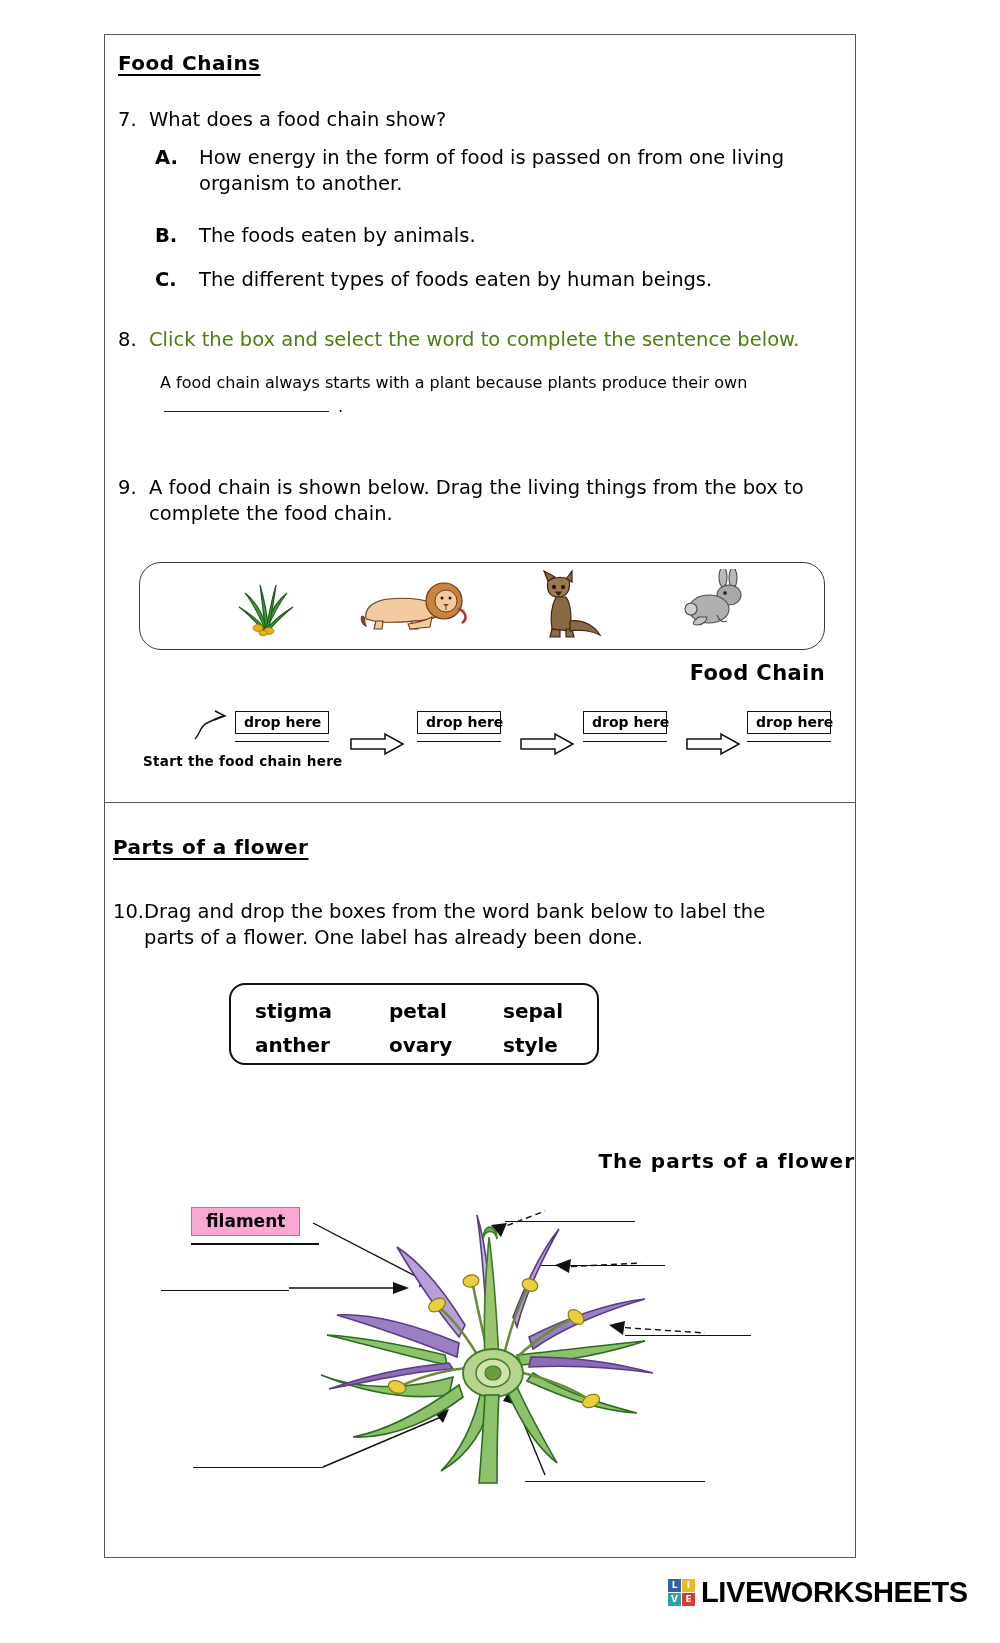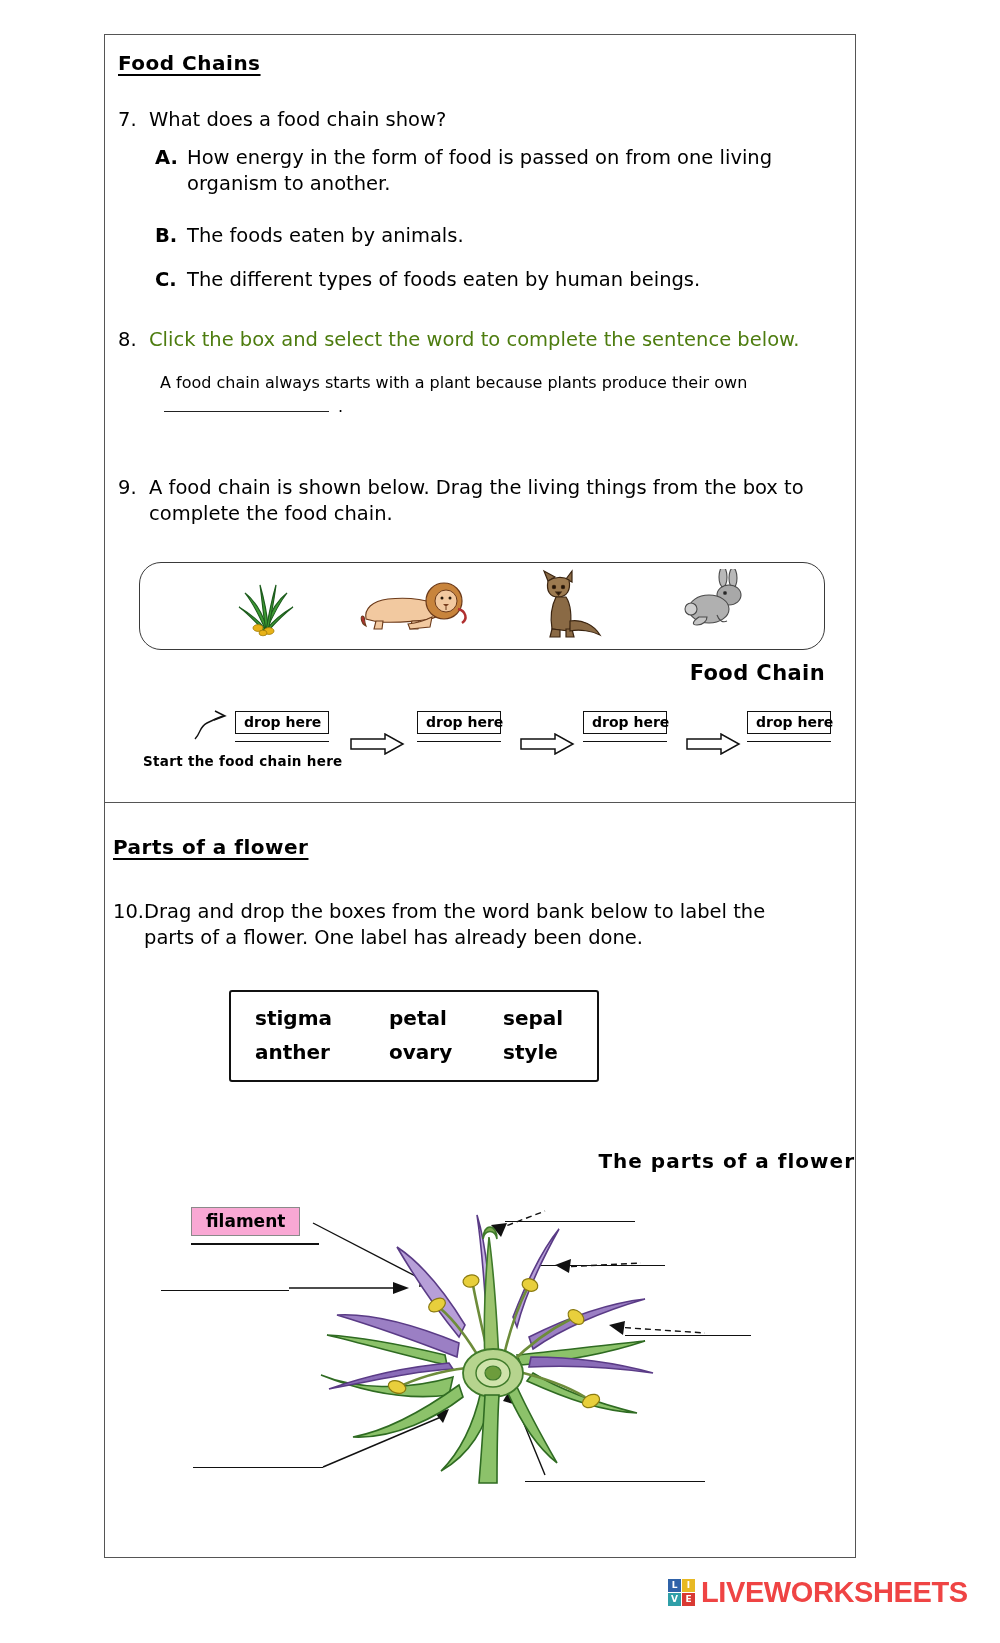--- a/index.html
+++ b/index.html
@@ -86,21 +86,21 @@
     line-height: 1.35;
   }
   .opt .letter {
     position: absolute;
     left: 0;
     top: 0;
     font-weight: bold;
     width: 26px;
   }
   .opt .otext {
-    margin-left: 32px;
+    margin-left: 44px;
     display: block;
   }
 
   .blank-line {
     display: inline-block;
     width: 165px;
     border-bottom: 1.6px solid #222;
     height: 0.85em;
     vertical-align: baseline;
     margin: 0 4px;
@@ -176,25 +176,25 @@
     font-size: 13.5px;
     font-weight: bold;
     letter-spacing: 0.3px;
     white-space: nowrap;
   }
 
   
   .word-bank {
     position: absolute;
     left: 124px;
-    top: 187px;
+    top: 180px;
     width: 370px;
-    height: 92px;
+    height: 82px;
     border: 2px solid #111;
-    border-radius: 3px;
+    border-radius: 16px;
     box-sizing: border-box;
     background: #fff;
   }
   .wb-cell {
     position: absolute;
     font-size: 20px;
     font-weight: bold;
     font-family: "DejaVu Sans", "Liberation Sans", sans-serif;
     white-space: nowrap;
   }
@@ -263,21 +263,21 @@
     font-weight: bold;
     color: #fff;
     display: flex;
     align-items: center;
     justify-content: center;
     line-height: 1;
   }
   .logo-text {
     font-size: 29px;
     font-weight: bold;
-    color: #ef4444;
+    color: #000000;
     letter-spacing: -0.4px;
     font-family: "Liberation Sans", sans-serif;
   }
 </style>
 </head>
 <body>
 
 <div class="worksheet">
 
   <div class="section-food">

